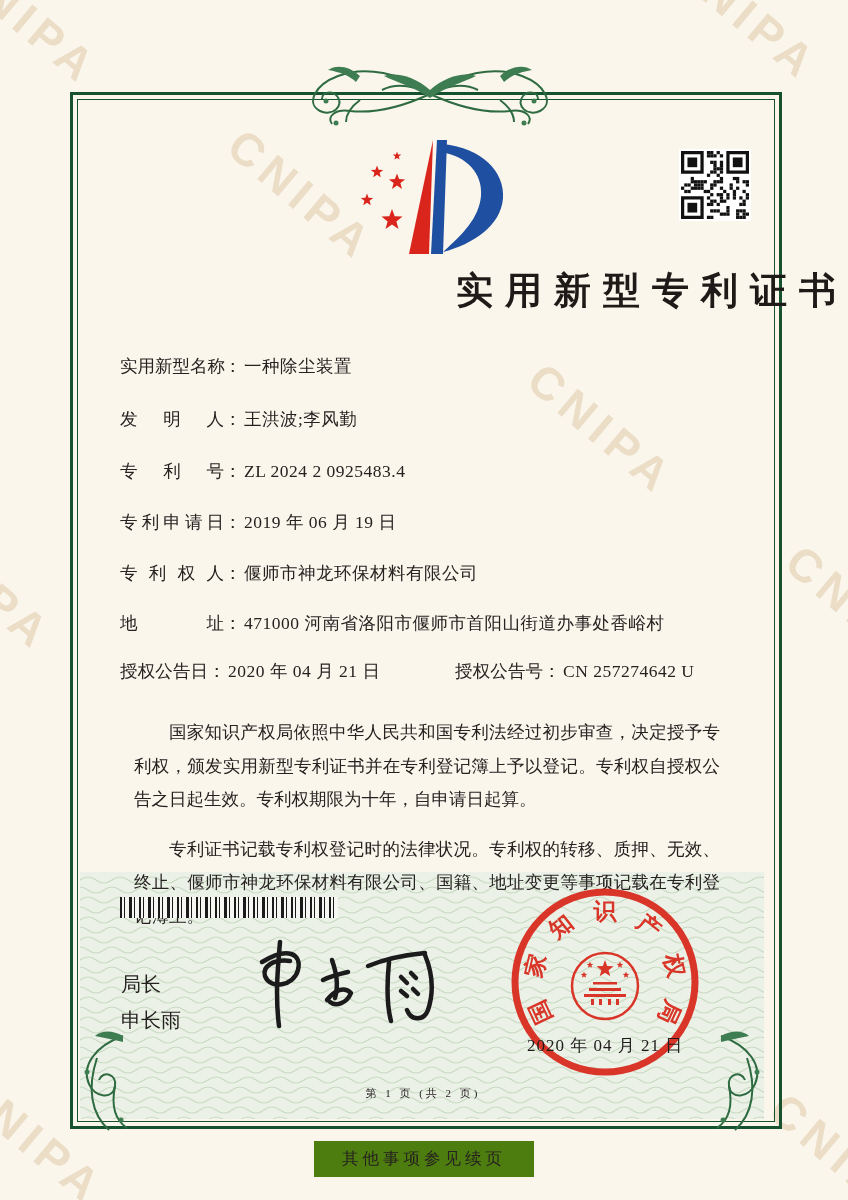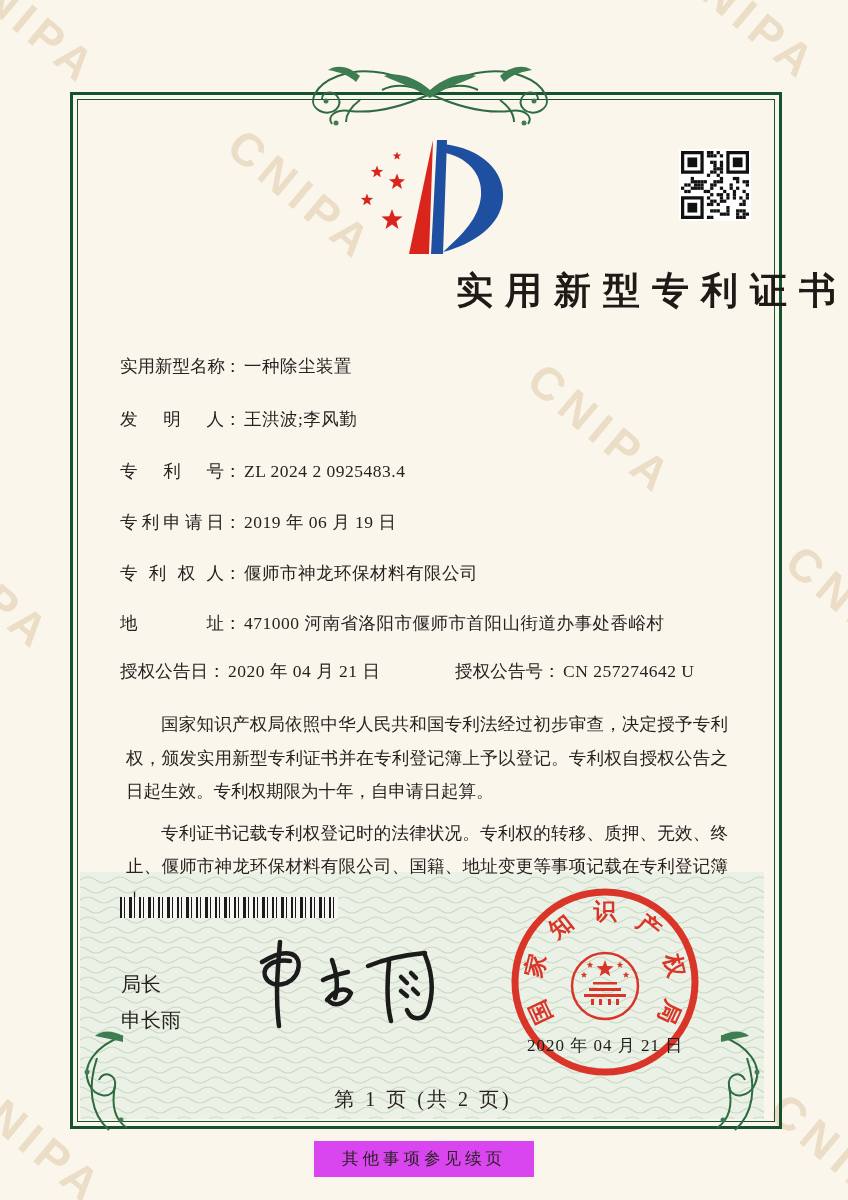--- a/index.html
+++ b/index.html
@@ -20,34 +20,34 @@
          letter-spacing:12px;color:#1d1a17;z-index:3;margin-top:10px;}
   .fields{position:absolute;left:120px;top:354px;width:640px;z-index:3;font-size:17.5px;}
   .frow{position:absolute;left:0;white-space:nowrap;}
   .flabel{display:inline-block;width:104px;text-align:justify;text-align-last:justify;vertical-align:top;}
   .fcolon{display:inline-block;width:20px;}
   .fvalue{letter-spacing:0.5px;}
   .grant2{position:absolute;left:335px;top:0;white-space:nowrap;}
   .grant2 .flabel{width:88px;}
   .paras{position:absolute;left:118px;top:700px;width:618px;font-size:17.5px;line-height:33.5px;
          text-align:justify;z-index:3;}
-  .paras p{margin:8px;text-indent:2em;}
+  .paras p{margin:16px;text-indent:2em;}
   .barcode{position:absolute;left:120px;top:897px;width:218px;height:21px;z-index:3;
     background:repeating-linear-gradient(90deg,#1b1b1b 0 2px,#f6f6f2 2px 4px,#1b1b1b 4px 5px,#f6f6f2 5px 9px,
     #1b1b1b 9px 12px,#f6f6f2 12px 14px,#1b1b1b 14px 15px,#f6f6f2 15px 19px);}
   .signer{position:absolute;left:121px;top:966px;font-size:20px;z-index:3;line-height:36px;}
   .signature{position:absolute;left:238px;top:932px;z-index:3;}
   .seal{position:absolute;left:505px;top:882px;width:200px;height:200px;z-index:4;opacity:0.93;}
   .seal-arc{position:absolute;left:0;top:0;width:100%;height:100%;}
   .seal-arc span{position:absolute;left:50%;top:50%;font-size:23px;font-weight:bold;color:#d8281b;}
   .seal-date{position:absolute;left:505px;top:1034px;width:200px;text-align:center;font-size:17px;
              color:#1e1c1a;letter-spacing:1px;z-index:5;}
-  .pagefoot{position:absolute;left:70px;top:1086px;width:706px;text-align:center;font-size:20px;
+  .pagefoot{position:absolute;left:70px;top:1086px;width:706px;text-align:center;font-size:11px;
             letter-spacing:3px;z-index:3;}
-  .contnote{position:absolute;left:50%;top:1141px;transform:translateX(-50%);background:#d946ef;
+  .contnote{position:absolute;left:50%;top:1141px;transform:translateX(-50%);background:#4d7c0f;
             padding:7px 28px;font-size:16.5px;letter-spacing:4px;z-index:3;box-shadow:0 0 4px rgba(0,0,0,0.03);}
 </style>
 </head>
 <body>
 
 <div class="page">
 
   <div class="wm" style="left:-62px;top:-8px">CNIPA</div>
   <div class="wm" style="left:214px;top:168px">CNIPA</div>
   <div class="wm" style="left:658px;top:-12px">CNIPA</div>

